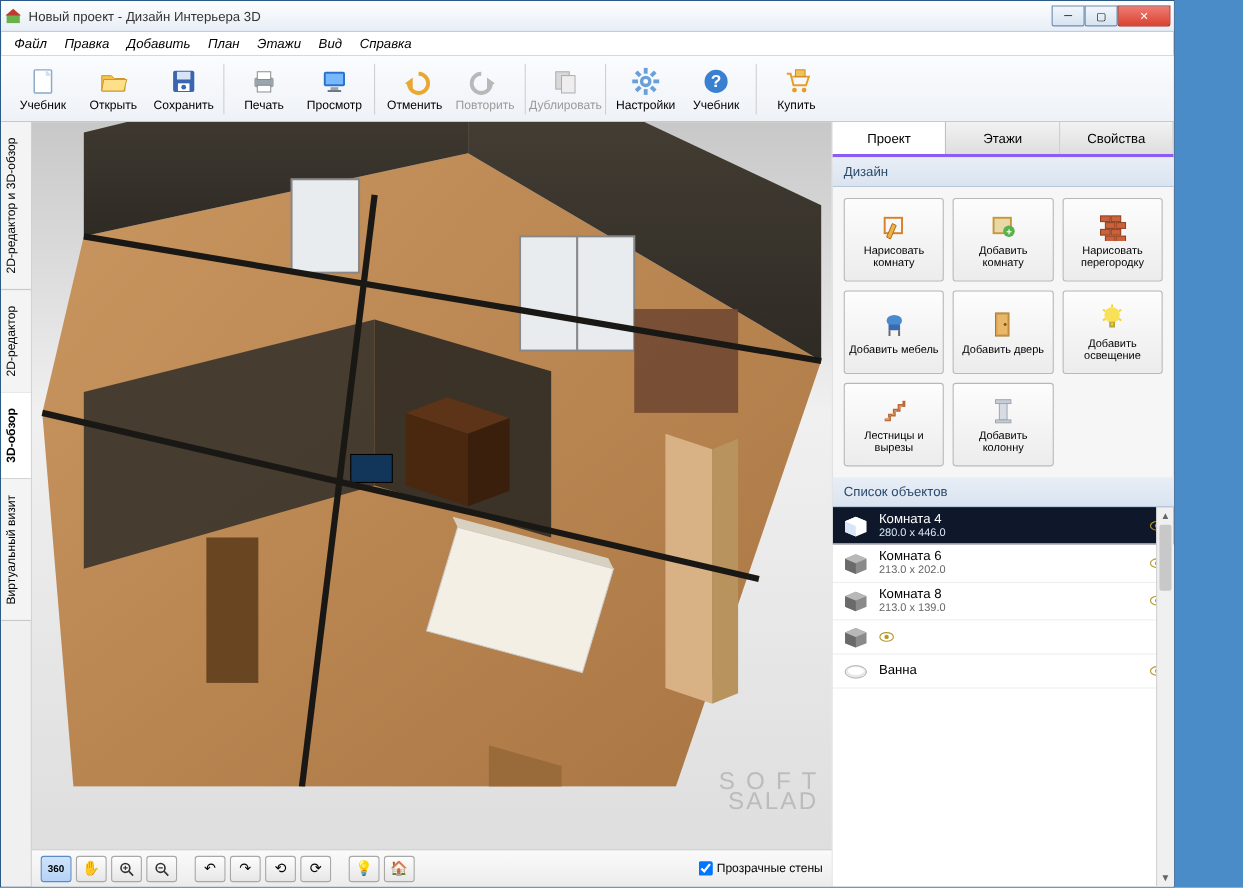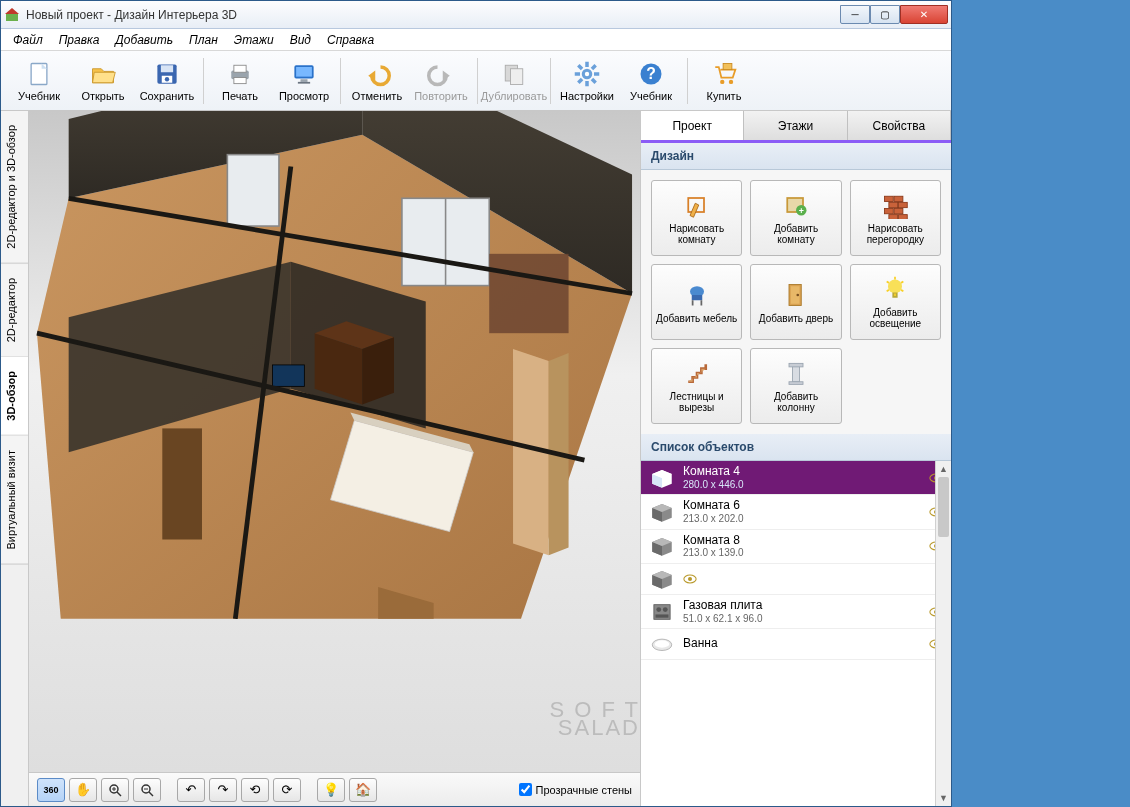--- a/index.html
+++ b/index.html
@@ -1,17 +1,17 @@
 <!DOCTYPE html>
 <html><head>
 <meta charset="utf-8">
 <style>
 * { box-sizing: border-box; margin: 0; padding: 0; font-family: "Segoe UI", Tahoma, sans-serif; }
 body { background: #4a8cc7; width: 1130px; height: 807px; overflow: hidden; }
-.window { width: 952px; height: 807px; background: #fff; border: 1px solid #2c5a8a; display: flex; flex-direction: column; }
+.window { width: 1068px; height: 807px; background: #fff; border: 1px solid #2c5a8a; display: flex; flex-direction: column; }
 .titlebar { height: 28px; background: linear-gradient(#fdfdfe,#e8eef6); display: flex; align-items: center; padding: 0 3px; border-bottom: 1px solid #b8c8de; }
 .titlebar-icon { width: 16px; height: 16px; margin-right: 6px; }
 .titlebar-text { font-size: 12px; color: #333; flex: 1; }
 .win-buttons { display: flex; gap: 0; }
 .win-btn { width: 30px; height: 19px; border: 1px solid #6b8ab0; border-radius: 0 0 2px 2px; display: flex; align-items: center; justify-content: center; background: linear-gradient(#f2f6fb,#d7e3f1); cursor: pointer; font-size: 10px; }
 .win-btn.close { width: 48px; background: linear-gradient(#f07b73,#d94434); color: #fff; border-color: #a02f24; }
 .menubar { height: 22px; display: flex; align-items: center; padding: 0 4px; font-size: 12px; border-bottom: 1px solid #d8d8d8; }
 .menu-item { padding: 2px 8px; cursor: pointer; font-style: italic; }
 .toolbar { height: 60px; display: flex; align-items: center; padding: 2px 6px; border-bottom: 1px solid #c8c8c8; gap: 0; background: linear-gradient(#fbfcfe,#eef2f7); }
 .tool-btn { display: flex; flex-direction: column; align-items: center; justify-content: center; width: 64px; height: 56px; cursor: pointer; border-radius: 3px; font-size: 11px; gap: 2px; }
@@ -27,34 +27,34 @@
 .floor-plan { position: absolute; inset: 0; }
 .bottombar { height: 34px; display: flex; align-items: center; padding: 16px 8px; border-top: 1px solid #c8c8c8; background: linear-gradient(#fafafa,#ececec); gap: 4px; font-size: 11px; }
 .bbtn { width: 28px; height: 24px; border: 1px solid #a8a8a8; border-radius: 3px; background: linear-gradient(#fdfdfd,#e6e6e6); display: flex; align-items: center; justify-content: center; cursor: pointer; font-size: 13px; }
 .bbtn.active { background: linear-gradient(#cfe3fb,#b5d3f7); border-color: #5b8bc7; }
 .spacer { flex: 1; }
 .checkbox-row { display: flex; align-items: center; gap: 4px; cursor: pointer; }
 .right-panel { width: 310px; display: flex; flex-direction: column; background: #f6f6f6; }
 .rp-tabs { height: 32px; display: flex; border-bottom: 3px solid #8b5cf6; }
 .rp-tab { flex: 1; display: flex; align-items: center; justify-content: center; font-size: 12px; background: linear-gradient(#f2f2f2,#dedede); border-right: 1px solid #c0c0c0; cursor: pointer; }
 .rp-tab.active { background: #fff; font-weight: 500; }
-.rp-section { padding: 6px 10px; background: linear-gradient(#e8eef6,#dae4f0); border-bottom: 1px solid #b8c8d8; font-size: 12px; font-weight: bold; color: #2a4a6c; }
+.rp-section { padding: 6px 10px; background: linear-gradient(#e8eef6,#dae4f0); border-bottom: 1px solid #b8c8d8; font-size: 12px; font-weight: normal; color: #2a4a6c; }
 .design-grid { display: grid; grid-template-columns: repeat(3,1fr); gap: 8px; padding: 10px; }
 .design-btn { height: 76px; border: 1px solid #b8b8b8; border-radius: 3px; background: linear-gradient(#fdfdfd,#ececec); display: flex; flex-direction: column; align-items: center; justify-content: center; gap: 4px; cursor: pointer; font-size: 10px; text-align: center; line-height: 1.1; padding: 2px 3px; }
 .design-icon { width: 28px; height: 28px; display: flex; align-items: center; justify-content: center; }
 .obj-list { flex: 1; overflow-y: auto; background: #fff; border-top: none; position: relative; }
 .obj-row { display: flex; align-items: center; padding: 4px 8px; gap: 8px; border-bottom: 1px solid #eee; cursor: pointer; position: relative; }
-.obj-row.selected { background: #701a75; color: #fff; }
+.obj-row.selected { background: #0f172a; color: #fff; }
 .obj-icon { width: 26px; height: 22px; flex-shrink: 0; }
 .obj-text { flex: 1; display: flex; flex-direction: column; line-height: 1.15; }
 .obj-name { font-size: 12px; }
 .obj-dim { font-size: 10px; color: #666; }
 .obj-row.selected .obj-dim { color: #d8e6f8; }
 .eye { width: 14px; height: 14px; color: #b8a83a; }
-.watermark { position: absolute; right: 0; bottom: 34px; font-size: 22px; font-weight: 300; color: rgba(80,80,80,.25); letter-spacing: 2px; font-family: Arial; text-align: right; line-height: .85; z-index: 5; }
+.watermark { position: absolute; right: 12px; bottom: 34px; font-size: 22px; font-weight: 300; color: rgba(80,80,80,.25); letter-spacing: 2px; font-family: Arial; text-align: right; line-height: .85; z-index: 5; }
 .scrollbar { position: absolute; right: 0; top: 0; bottom: 0; width: 16px; background: #f0f0f0; border-left: 1px solid #d0d0d0; }
 .sb-thumb { position: absolute; left: 2px; right: 2px; top: 16px; height: 60px; background: #c8c8c8; border-radius: 2px; }
 .sb-arrow { position: absolute; left: 0; right: 0; height: 16px; display: flex; align-items: center; justify-content: center; font-size: 9px; color: #666; }
 </style>
 </head>
 <body>
 
 <div class="window">
   <div class="titlebar">
     <svg class="titlebar-icon" viewBox="0 0 16 16">
@@ -451,36 +451,20 @@
                 <polygon points="4,8 16,13 16,25 4,20" fill="#6a6a6a"></polygon>
                 <polygon points="16,3 28,8 16,13 4,8" fill="#b8b8b8"></polygon>
               </svg></div>
             <div class="eye"><svg width="14" height="14" viewBox="0 0 16 16">
                 <ellipse cx="8" cy="8" rx="7" ry="4.5" fill="none" stroke="#b89828" stroke-width="1.2"></ellipse>
                 <circle cx="8" cy="8" r="2.3" fill="#b89828"></circle>
               </svg></div>
           </div>
           <div class="obj-row">
             <div class="obj-icon"><svg width="26" height="22" viewBox="0 0 32 26">
-                <rect x="6" y="4" width="20" height="18" fill="#888" stroke="#555"></rect>
-                <circle cx="12" cy="10" r="3" fill="#555"></circle>
-                <circle cx="20" cy="10" r="3" fill="#555"></circle>
-                <rect x="8" y="16" width="16" height="4" fill="#555"></rect>
-              </svg></div>
-            <div class="obj-text">
-              <div class="obj-name">Газовая плита</div>
-              <div class="obj-dim">51.0 x 62.1 x 96.0</div>
-            </div>
-            <div class="eye"><svg width="14" height="14" viewBox="0 0 16 16">
-                <ellipse cx="8" cy="8" rx="7" ry="4.5" fill="none" stroke="#b89828" stroke-width="1.2"></ellipse>
-                <circle cx="8" cy="8" r="2.3" fill="#b89828"></circle>
-              </svg></div>
-          </div>
-          <div class="obj-row">
-            <div class="obj-icon"><svg width="26" height="22" viewBox="0 0 32 26">
                 <ellipse cx="16" cy="14" rx="12" ry="7" fill="#e8e8e8" stroke="#aaa"></ellipse>
                 <ellipse cx="16" cy="13" rx="9" ry="4.5" fill="#fff"></ellipse>
               </svg></div>
             <div class="obj-text">
               <div class="obj-name">Ванна</div>
               <div class="obj-dim"></div>
             </div>
             <div class="eye"><svg width="14" height="14" viewBox="0 0 16 16">
                 <ellipse cx="8" cy="8" rx="7" ry="4.5" fill="none" stroke="#b89828" stroke-width="1.2"></ellipse>
                 <circle cx="8" cy="8" r="2.3" fill="#b89828"></circle>

